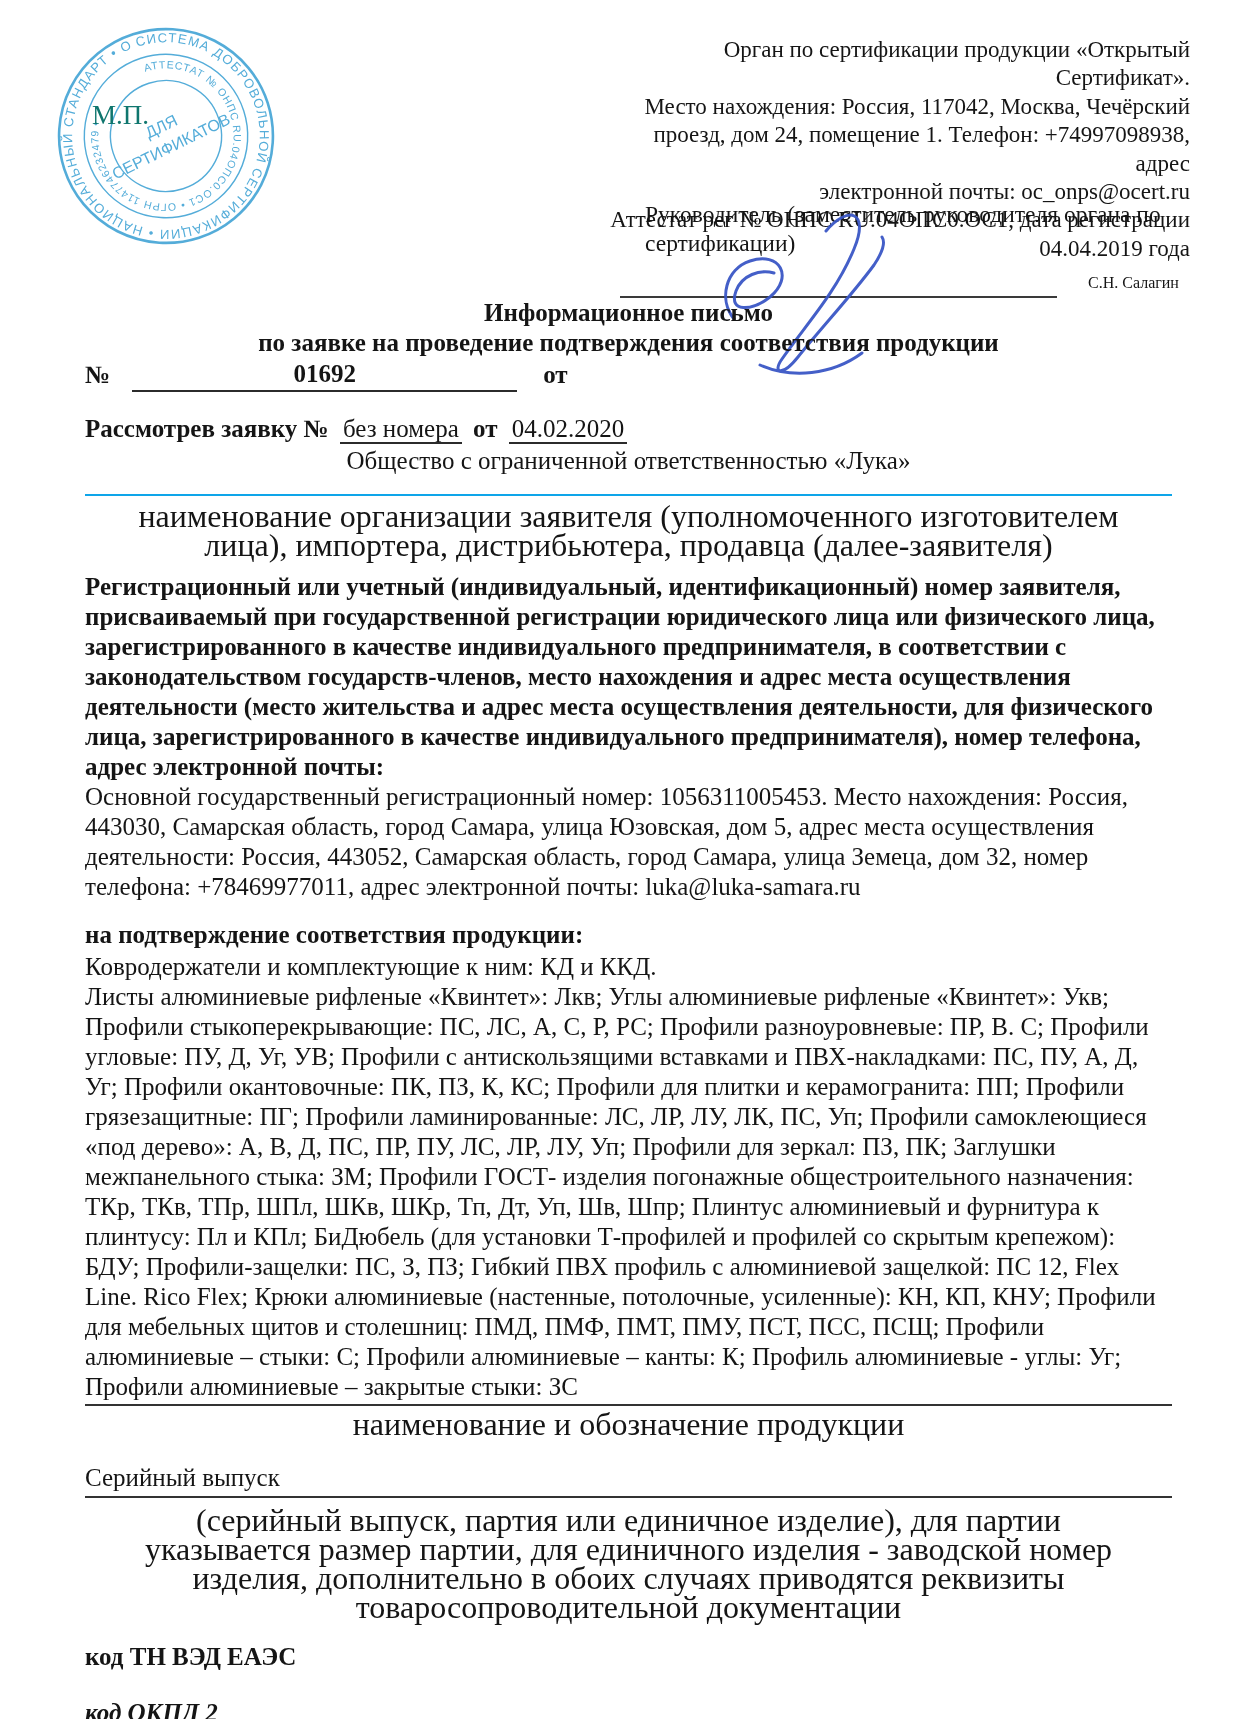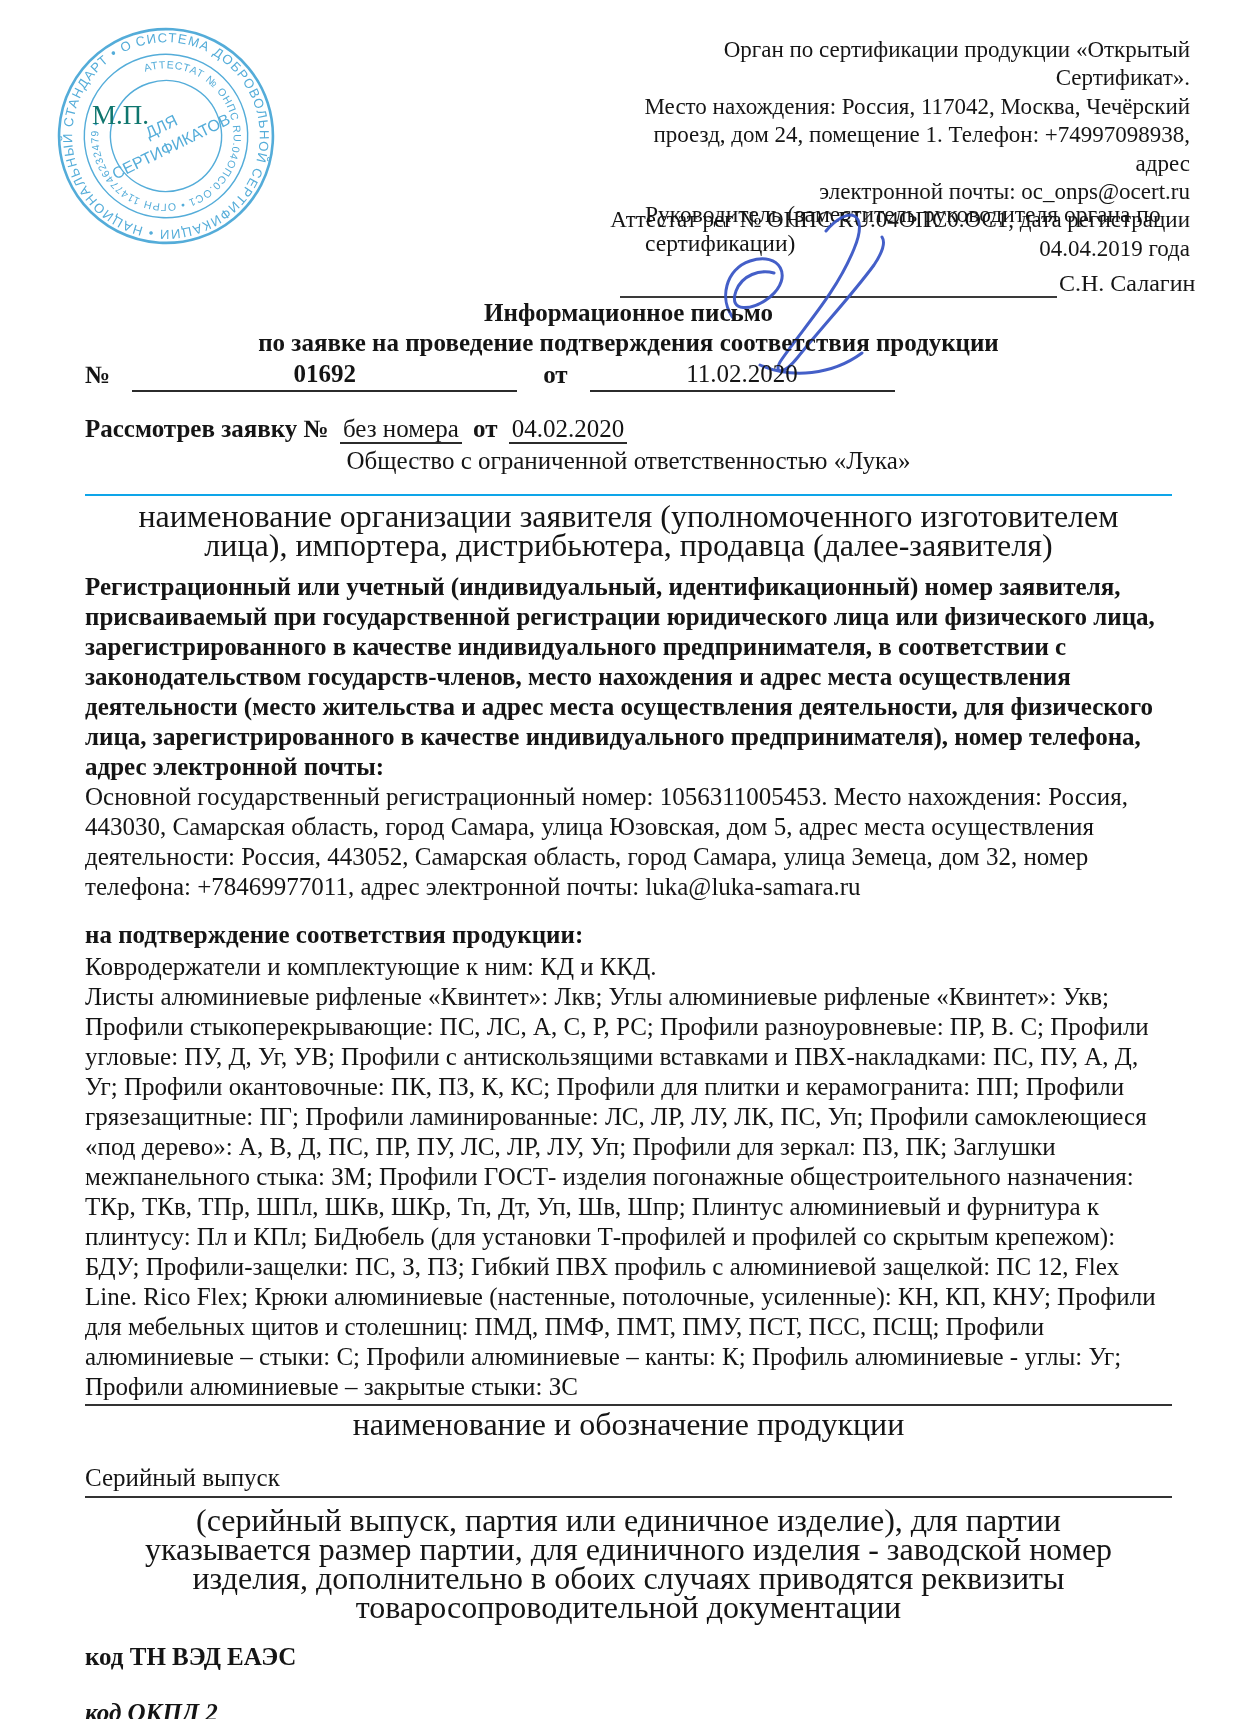--- a/index.html
+++ b/index.html
@@ -14,21 +14,21 @@
   .org-block {
     position:absolute; top:36px; right:66px; width:580px;
     text-align:right; font-size:23px; line-height:28.4px;
   }
   .head-label {
     position:absolute; left:645px; top:200px; width:520px;
     font-size:23.5px; line-height:29px; text-align:left;
   }
   .sign-row { position:absolute; left:620px; top:268px; display:flex; align-items:flex-end; }
   .sign-line { width:437px; height:28px; border-bottom:2px solid #3a3a3a; }
-  .signer { margin-left:2px; font-size:24px; line-height:30px;font-family:Liberation Serif, serif; }
+  .signer { margin-left:31px; font-size:16px; line-height:30px;font-family:Liberation Serif, serif; }
   .signature { position:absolute; left:700px; top:203px; width:280px; height:180px; pointer-events:none; }
   
   .content { position:absolute; left:85px; top:298px; width:1087px; font-size:25px; line-height:30px; }
   .content p, .content div { margin:0; }
   .bold { font-weight:700; }
   .center { text-align:center; }
   .t2 { margin-top:4px; }
   .numrow { display:flex; align-items:flex-end; margin-top:8px; margin-left:270px; font-size:25px; }
   .numrow .lbl { font-weight:700; line-height:34px; }
   .uline { display:inline-block; text-align:center; border-bottom:2px solid #2b2b2b; line-height:32px; }
@@ -108,21 +108,20 @@
 
   <div class="content">
 
     <div class="bold center">Информационное письмо</div>
     <div class="bold center t2">по заявке на проведение подтверждения соответствия продукции</div>
 
     <div class="numrow">
       <span class="lbl">№</span>
       <span class="uline u1">01692</span>
       <span class="lbl of">от</span>
-      <span class="uline u2">11.02.2020</span>
     </div>
 
     <p class="review">
       <span class="bold">Рассмотрев заявку №</span>
       <span class="ul">без номера</span>
       <span class="bold">от</span>
       <span class="ul">04.02.2020</span>
     </p>
 
     <div class="orgname center">Общество с ограниченной ответственностью «Лука»</div>

